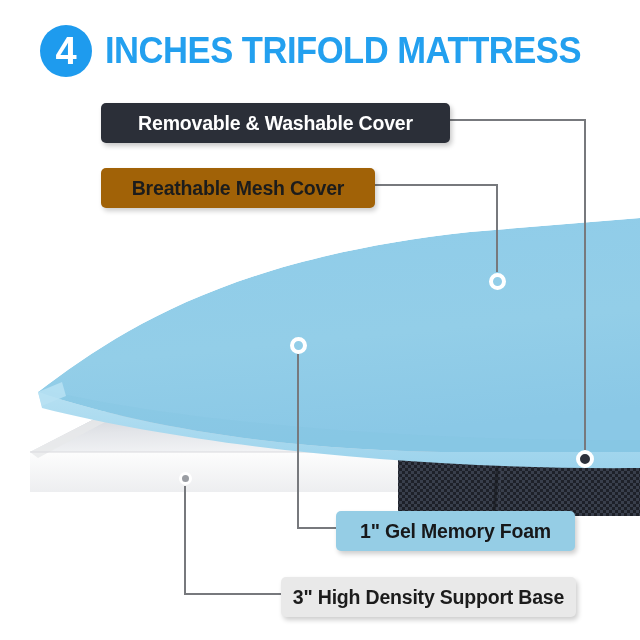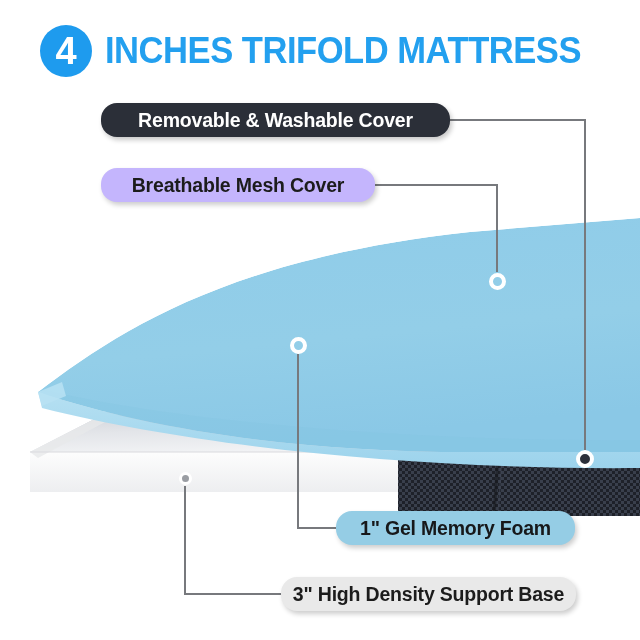--- a/index.html
+++ b/index.html
@@ -101,35 +101,35 @@
     border: 3px solid #ffffff;
   }
 
   
   .pill {
     position: absolute;
     display: flex;
     align-items: center;
     justify-content: center;
     box-sizing: border-box;
-    height: 34px;
-    border-radius: 16px;
+    height: 40px;
+    border-radius: 5px;
     font-size: 19.5px;
     font-weight: bold;
     white-space: nowrap;
     letter-spacing: -0.2px;
     padding: 0 16px;
   }
   .pill-dark {
     background: #2B2F38;
     color: #ffffff;
     box-shadow: 2px 3px 5px rgba(0,0,0,0.22);
   }
   .pill-white {
-    background: #c4b5fd;
+    background: #a16207;
     color: #1C1C1C;
     box-shadow: 2px 3px 5px rgba(0,0,0,0.20);
   }
   .pill-blue {
     background: #95CDE5;
     color: #17181A;
     box-shadow: 2px 3px 5px rgba(0,0,0,0.20);
   }
   .pill-gray {
     background: #E9E9E9;

